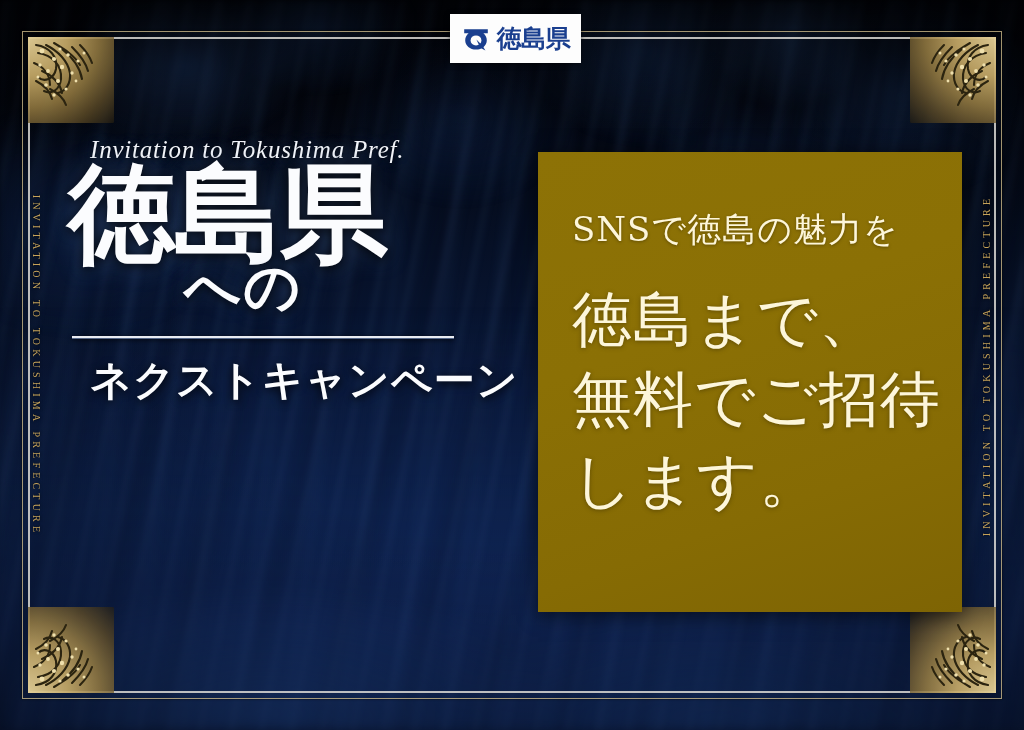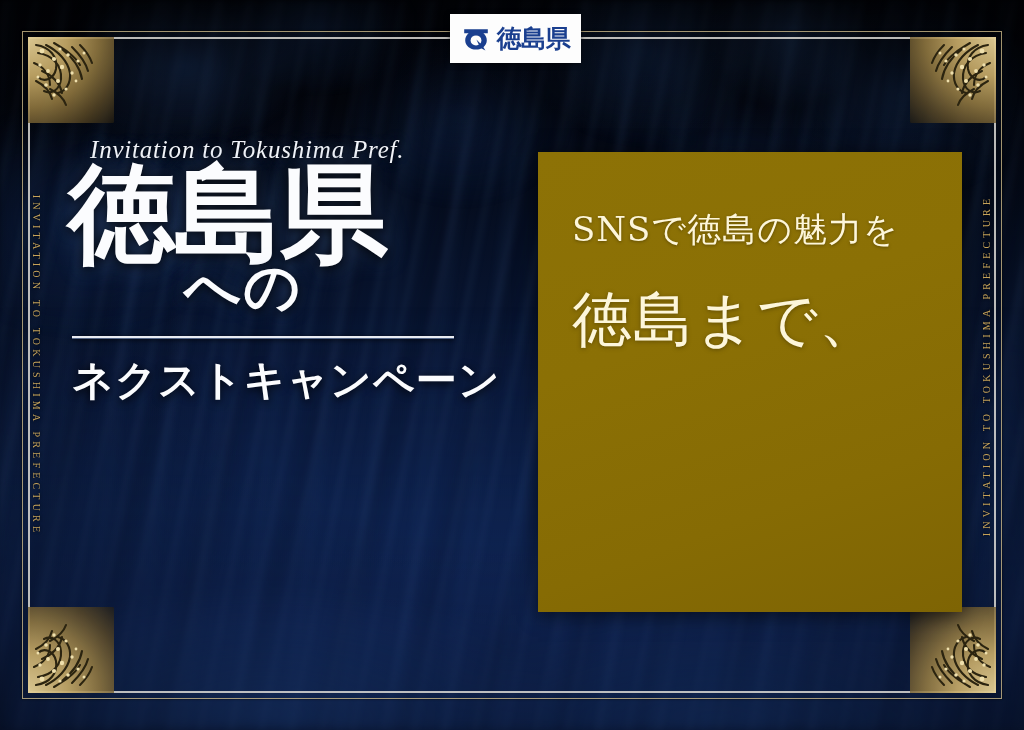--- a/index.html
+++ b/index.html
@@ -220,21 +220,21 @@
     border-bottom:1px solid rgba(150,170,205,.55);
     margin-top:22px; margin-left:4px;
     box-shadow:0 1px 4px rgba(0,0,0,.7);
   }
   .sub-label {
     font-family:"DejaVu Serif", "Liberation Serif", serif;
     font-size:41px;
     font-weight:700;
     color:#fbfcfe;
     letter-spacing:1px;
-    margin-top:14px; margin-left:4px;
+    margin-top:14px; margin-left:22px;
     white-space:nowrap;
     text-shadow:0 2px 9px rgba(0,0,0,.9);
   }
 
   
   .gold-panel {
     position:absolute;
     left:538px; top:152px;
     width:424px; height:460px;
     background:linear-gradient(160deg,#8d7206 0%, #8b7005 38%, #866b04 72%, #7e6404 100%);
@@ -458,15 +458,17 @@
     <div class="script-line">Invitation to Tokushima Pref.</div>
     <div class="kanji-main">徳島県</div>
     <div class="kanji-eno">への</div>
     <div class="rule"></div>
     <div class="sub-label">ネクストキャンペーン</div>
   </div>
 
   <div class="gold-panel">
     <div class="gold-small">SNSで徳島の魅力を</div>
     <div class="gold-big">徳島まで、</div>
+    <div class="gold-big" style="margin-top:0">無料でご招待</div>
+    <div class="gold-big" style="margin-top:0">します。</div>
   </div>
 
 </div>
 
 </body></html>

